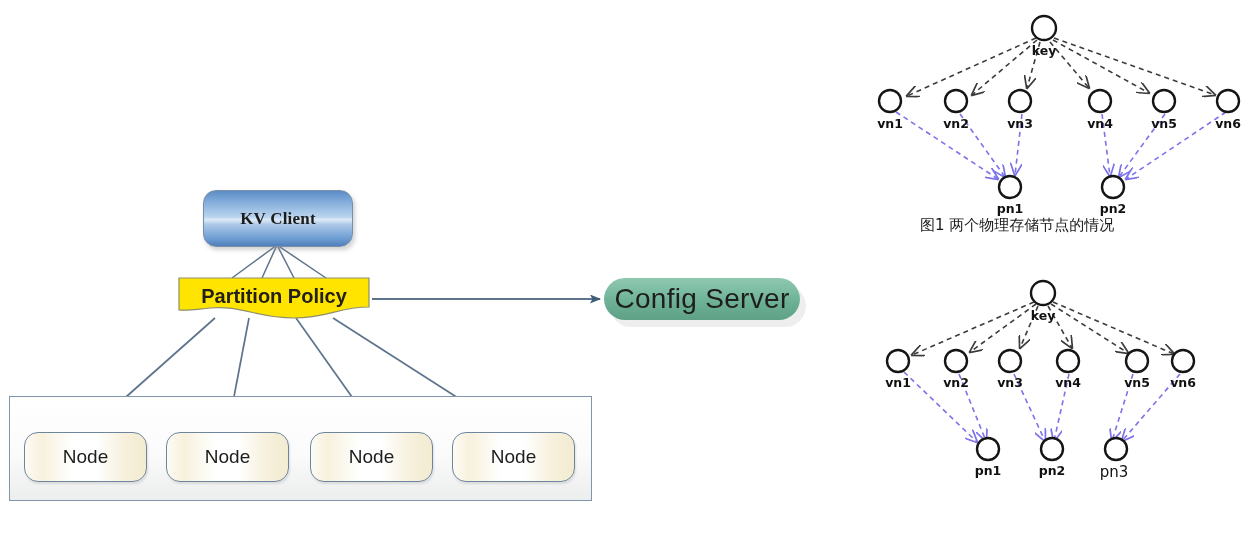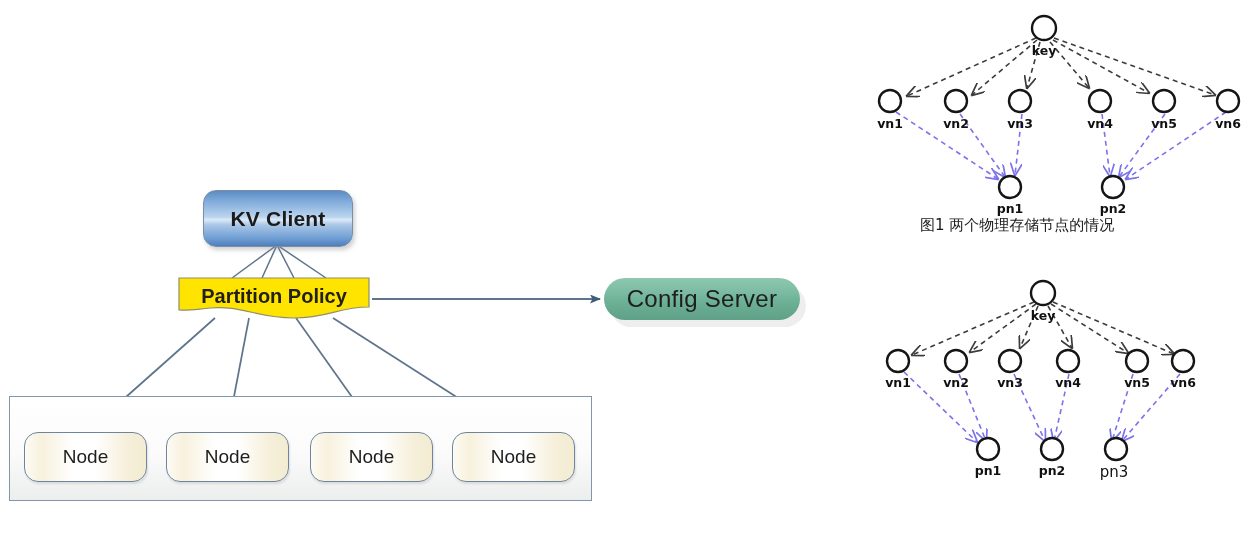--- a/index.html
+++ b/index.html
@@ -45,24 +45,25 @@
       #dceaf7 52%,
       #a9c6e6 62%,
       #6f9ed4 86%,
       #4f7fba 100%);
     box-shadow: 2px 3px 4px rgba(140,140,140,0.40);
     display: flex;
     align-items: center;
     justify-content: center;
   }
   .kv-client-label {
-    font-size: 21px;
+    font-size: 17px;
     font-weight: bold;
     color: #1b1b1b;
     letter-spacing: 0.2px;
+    font-family: Liberation Serif, serif;
   }
 
   .partition-wrap {
     position: absolute;
     left: 178px;
     top: 277px;
     width: 192px;
     height: 42px;
   }
   .partition-label {
@@ -89,21 +90,21 @@
       #8fc7b0 0%,
       #7dbda4 30%,
       #6aae93 62%,
       #5fa187 100%);
     box-shadow: 6px 7px 0px 0px rgba(238,238,238,1);
     display: flex;
     align-items: center;
     justify-content: center;
   }
   .config-server-label {
-    font-size: 24px;
+    font-size: 28px;
     color: #1e1e1e;
     letter-spacing: 0.3px;
   }
 
   .nodes-container {
     position: absolute;
     left: 9px;
     top: 396px;
     width: 581px;
     height: 103px;

